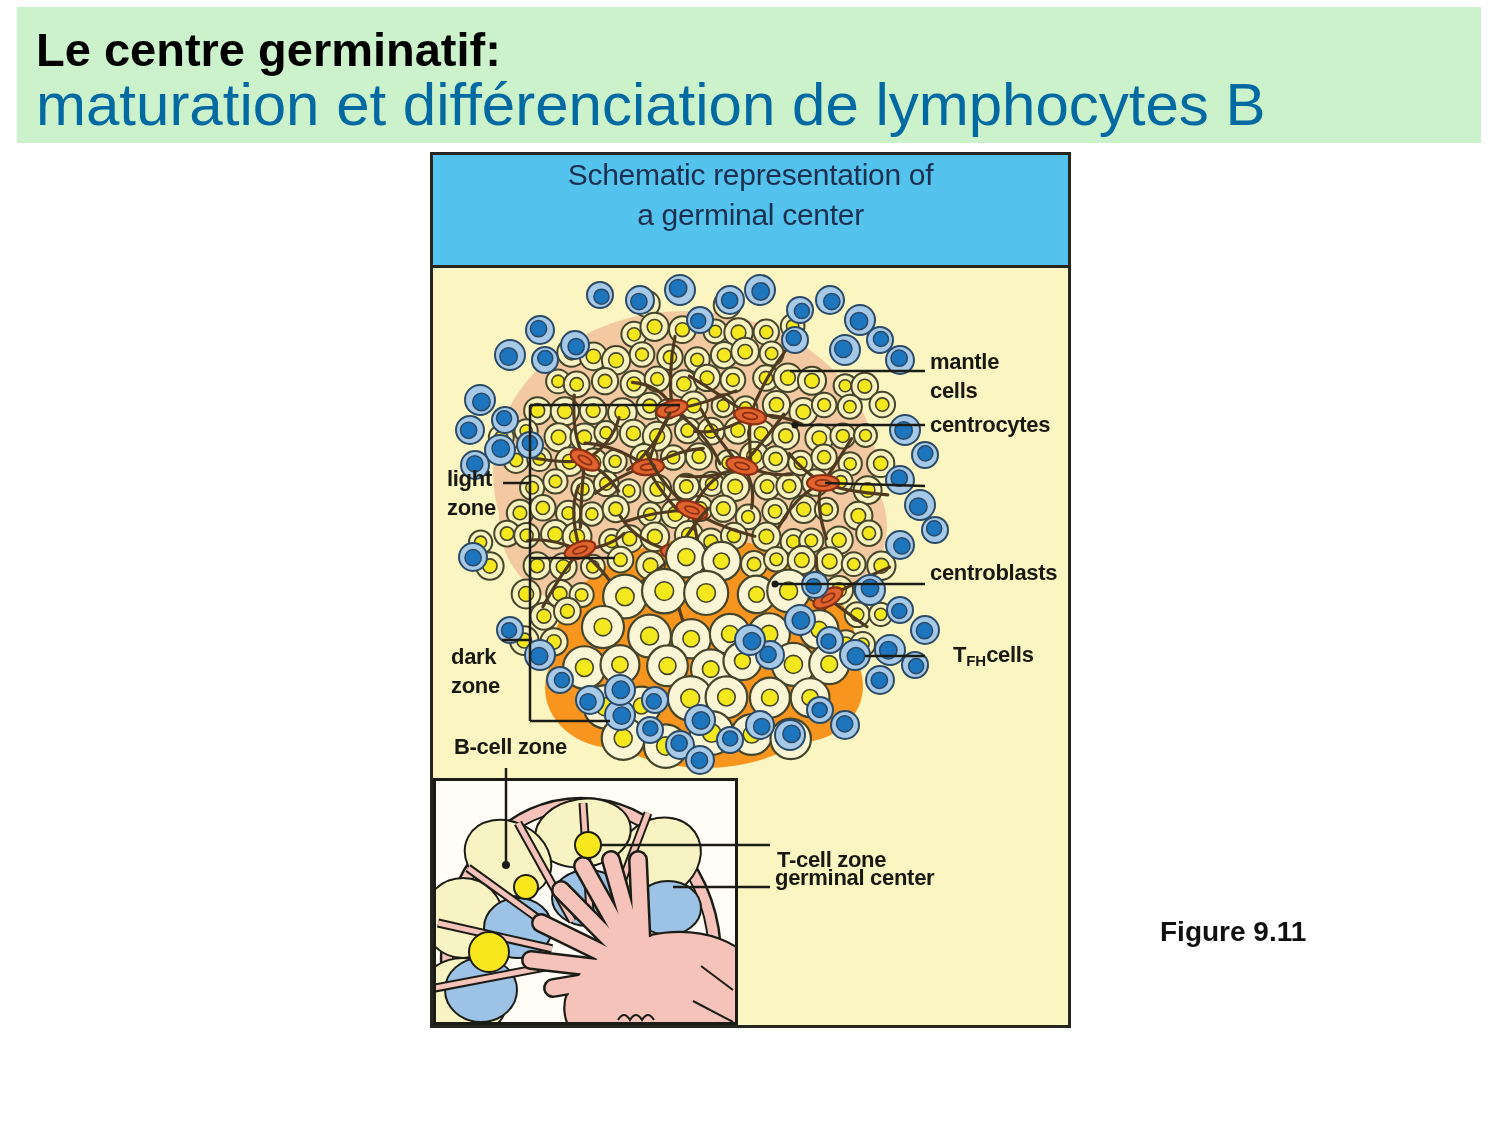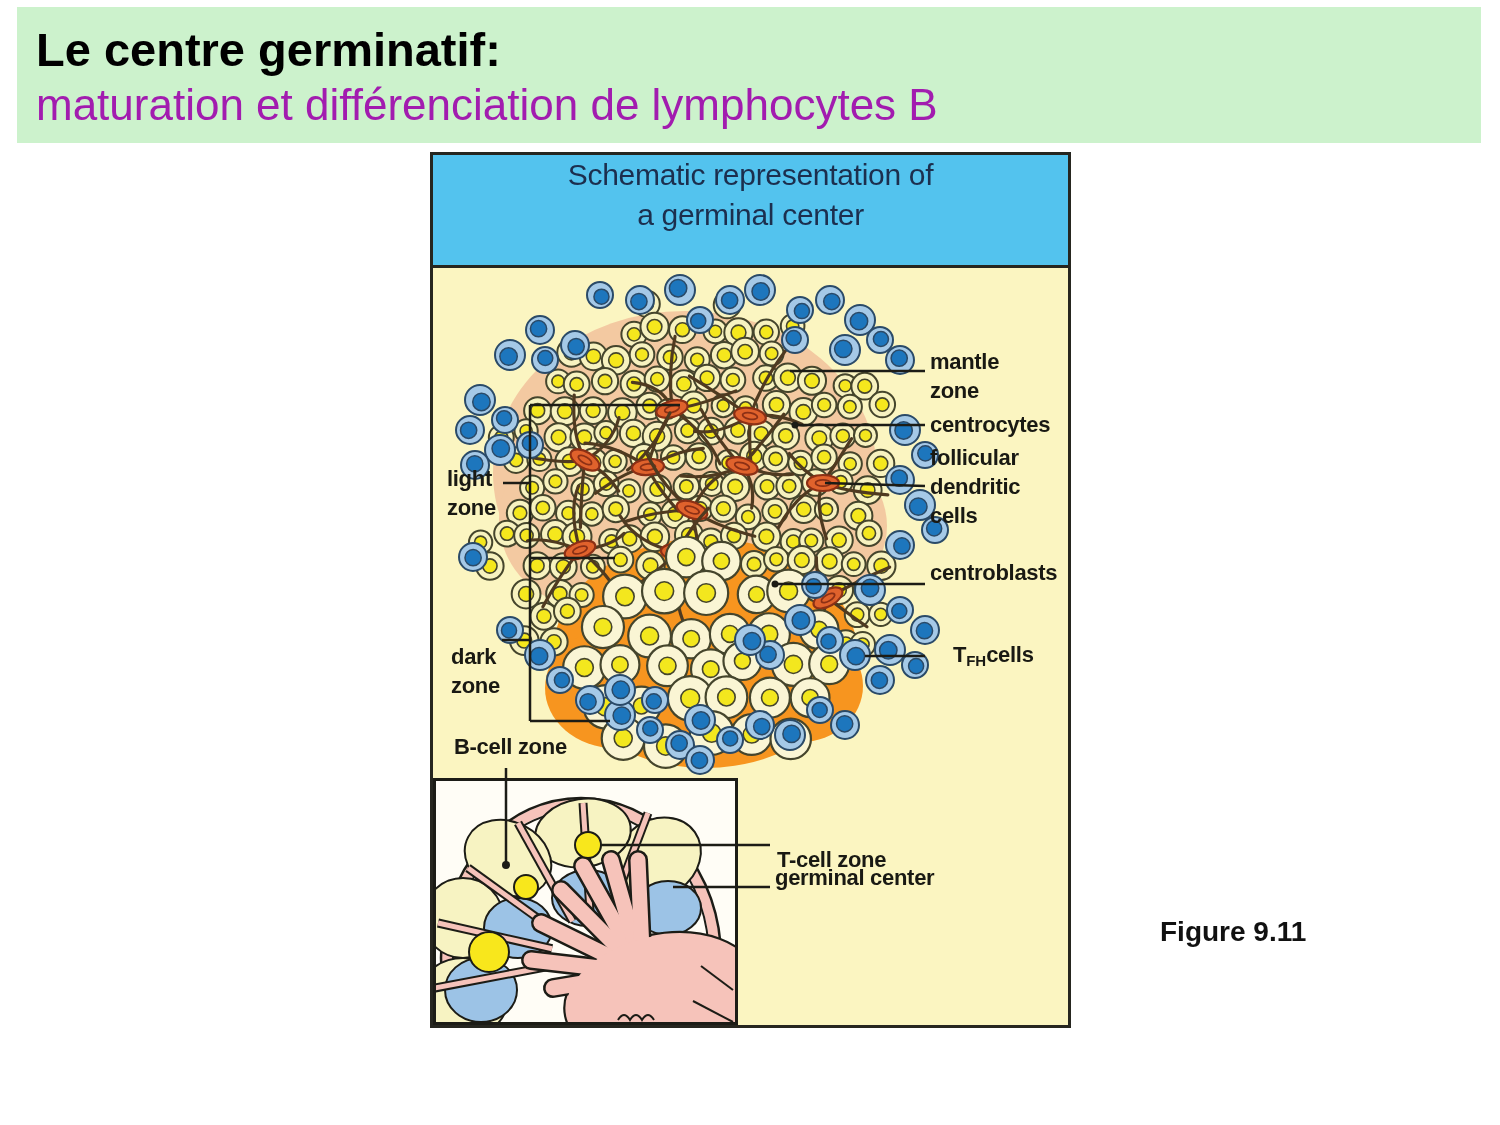--- a/index.html
+++ b/index.html
@@ -1,21 +1,21 @@
 <!DOCTYPE html>
 <html style="--header_green: #ccf2cc; --title_blue: #53c3ee; --title_text: #1c2f4e; --panel_yellow: #fbf5c1; --panel_border: #26261f; --light_zone: #f3c9a1; --dark_zone: #f7951f; --cell_body: #f7f2c0; --cell_nucleus: #f5e71d; --cell_outline: #45452c; --blast_body: #faf5d4; --blast_nucleus: #f3e71e; --blue_body: #a5c9e7; --blue_nucleus: #1d76bd; --blue_outline: #2a4a68; --fdc_body: #e0622c; --fdc_outline: #8c3015; --dendrite: #4f3a20; --line: #1c1c16; --inset_bg: #fffdf6; --follicle: #f7f3c2; --tzone_blue: #9cc3e6; --medulla: #f6c3ba; --gc_yellow: #f8e71c; --label_text: #191913; --caption_text: #111111;"><head>
 <meta charset="utf-8">
 <style>
   html,body{margin:0;padding:0;background:#ffffff;}
   .slide{position:relative;width:1500px;height:1125px;background:#ffffff;overflow:hidden;
          font-family:"Liberation Sans",sans-serif;padding-left:34px;}
   .header{position:absolute;left:17px;top:7px;width:1464px;height:136px;
           background:var(--header_green);padding:16px 0 0 19px;box-sizing:border-box;}
   .h1{font-weight:bold;font-size:47px;line-height:54px;color:#000;}
-  .h2{font-weight:normal;font-size:44px;line-height:56px;color:#a21caf;}
+  .h2{font-weight:normal;font-size:60px;line-height:56px;color:#0369a1;}
   .figure{position:absolute;left:430px;top:152px;width:641px;height:876px;
           border:3px solid var(--panel_border);box-sizing:border-box;background:var(--panel_yellow);}
   .fig-title{height:113px;box-sizing:border-box;border-bottom:3px solid var(--panel_border);
              background:var(--title_blue);display:flex;flex-direction:column;align-items:center;
              justify-content:flex-start;font-weight:normal;font-size:30px;line-height:40px;
              color:var(--title_text);letter-spacing:-0.3px;}
   .fig-body{position:relative;width:635px;height:757px;}
   .fig-body svg{position:absolute;left:0;top:0;}
   .lbl{position:absolute;font-weight:bold;font-size:22px;line-height:29px;
        color:var(--label_text);white-space:pre-line;letter-spacing:-0.3px;}
@@ -1167,25 +1167,22 @@
             <path d="M168,577 L337,577"></path>
             <path d="M240,619 L337,619"></path>
           </g>
         </svg>
 
       <div class="lbl lbl-light">light
 zone</div>
       <div class="lbl lbl-dark">dark
 zone</div>
       <div class="lbl lbl-mantle">mantle
-zone</div>
+cells</div>
       <div class="lbl lbl-centrocytes">centrocytes</div>
-      <div class="lbl lbl-fdc">follicular
-dendritic
-cells</div>
       <div class="lbl lbl-centroblasts">centroblasts</div>
       <div class="lbl lbl-tfh"><span>T</span><span class="sub">FH</span><span>cells</span></div>
       <div class="lbl lbl-bcell">B-cell zone</div>
       <div class="lbl lbl-gc">germinal center</div>
       <div class="lbl lbl-tcell">T-cell zone</div>
     </div>
   </div>
 
   <div class="caption">Figure 9.11</div>
 

